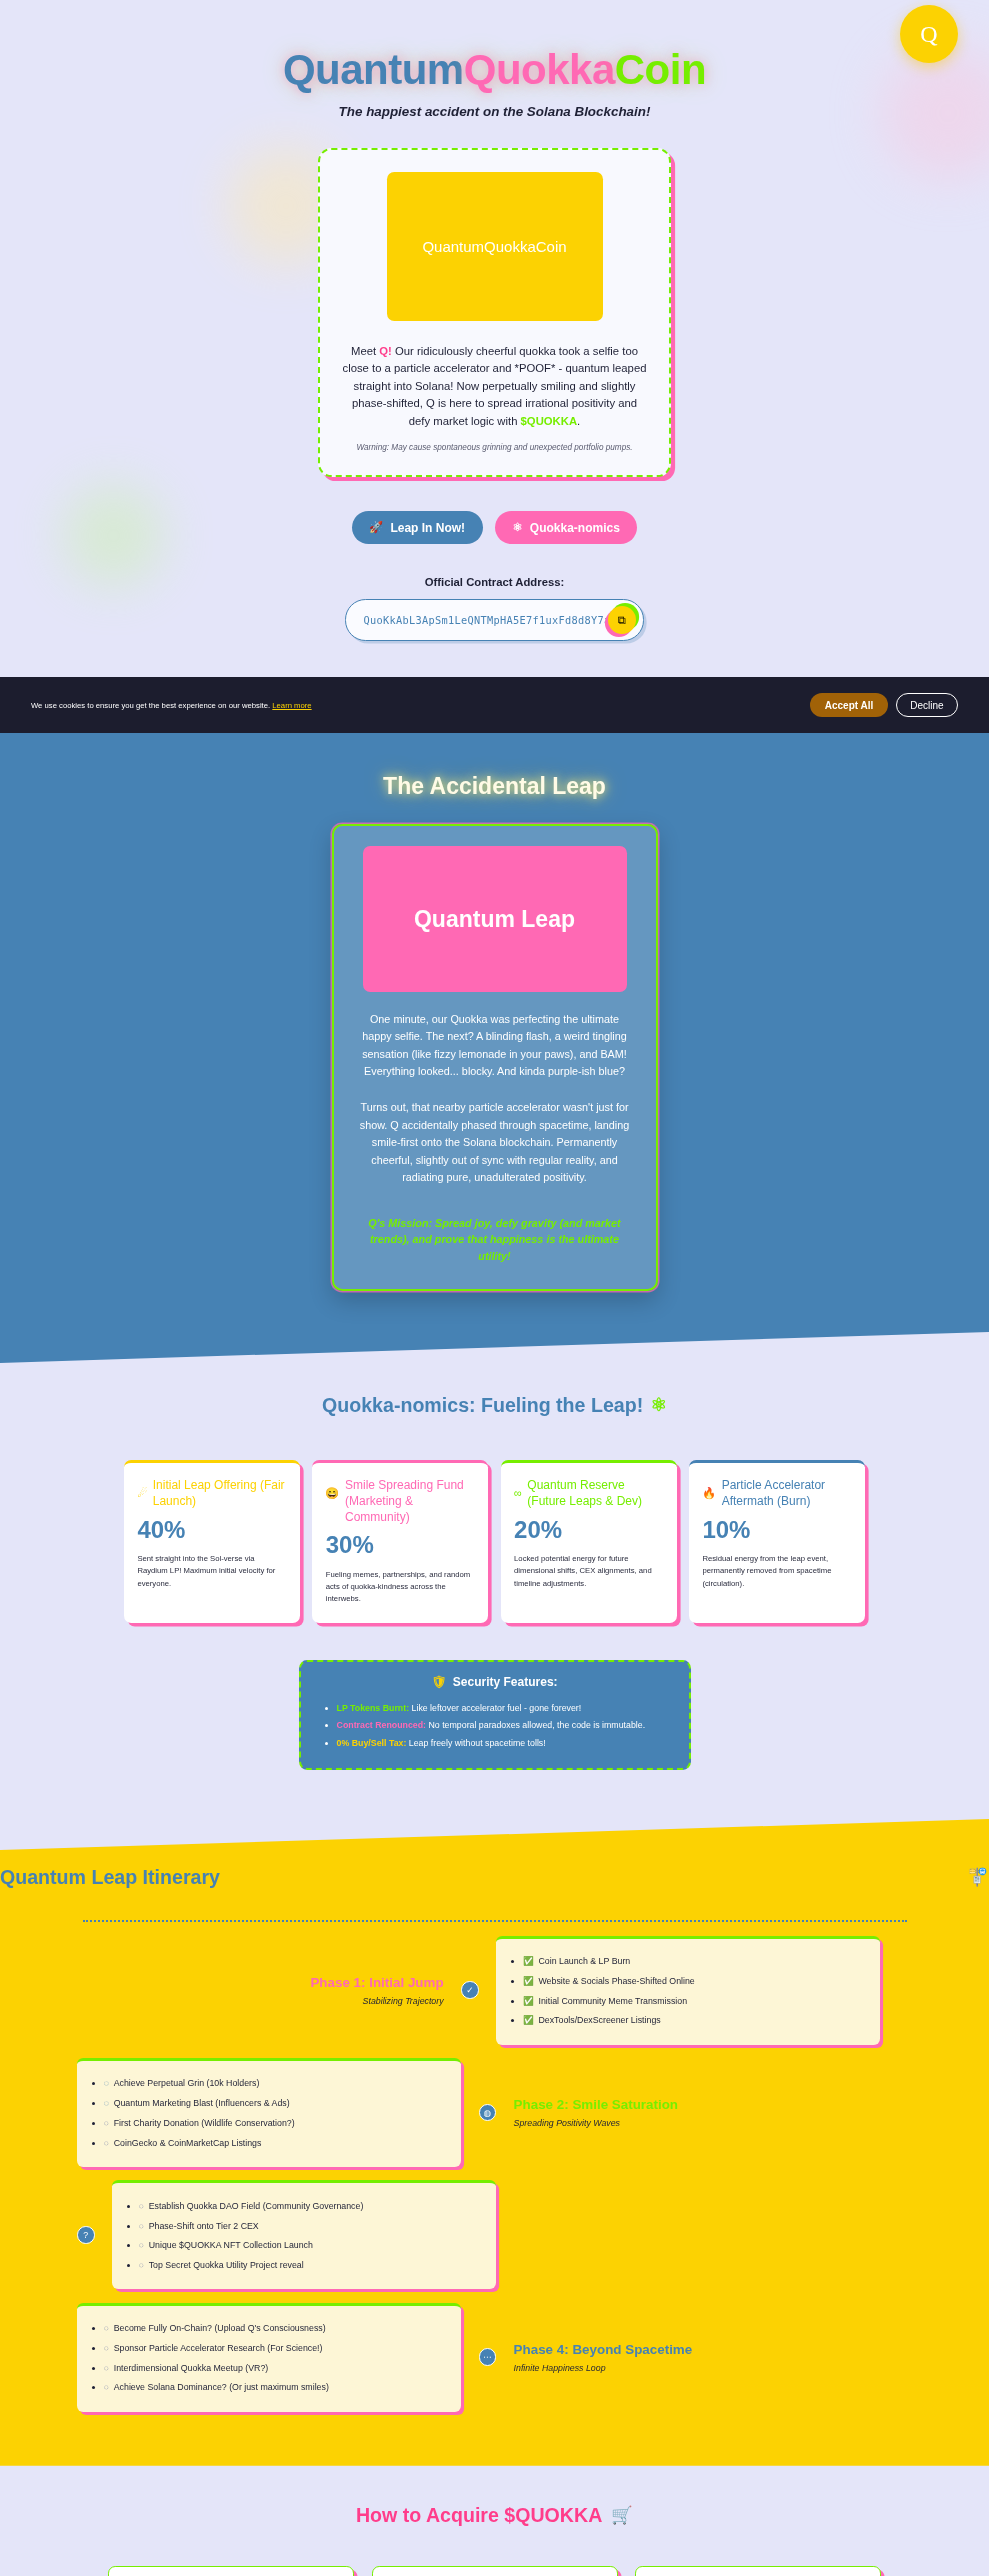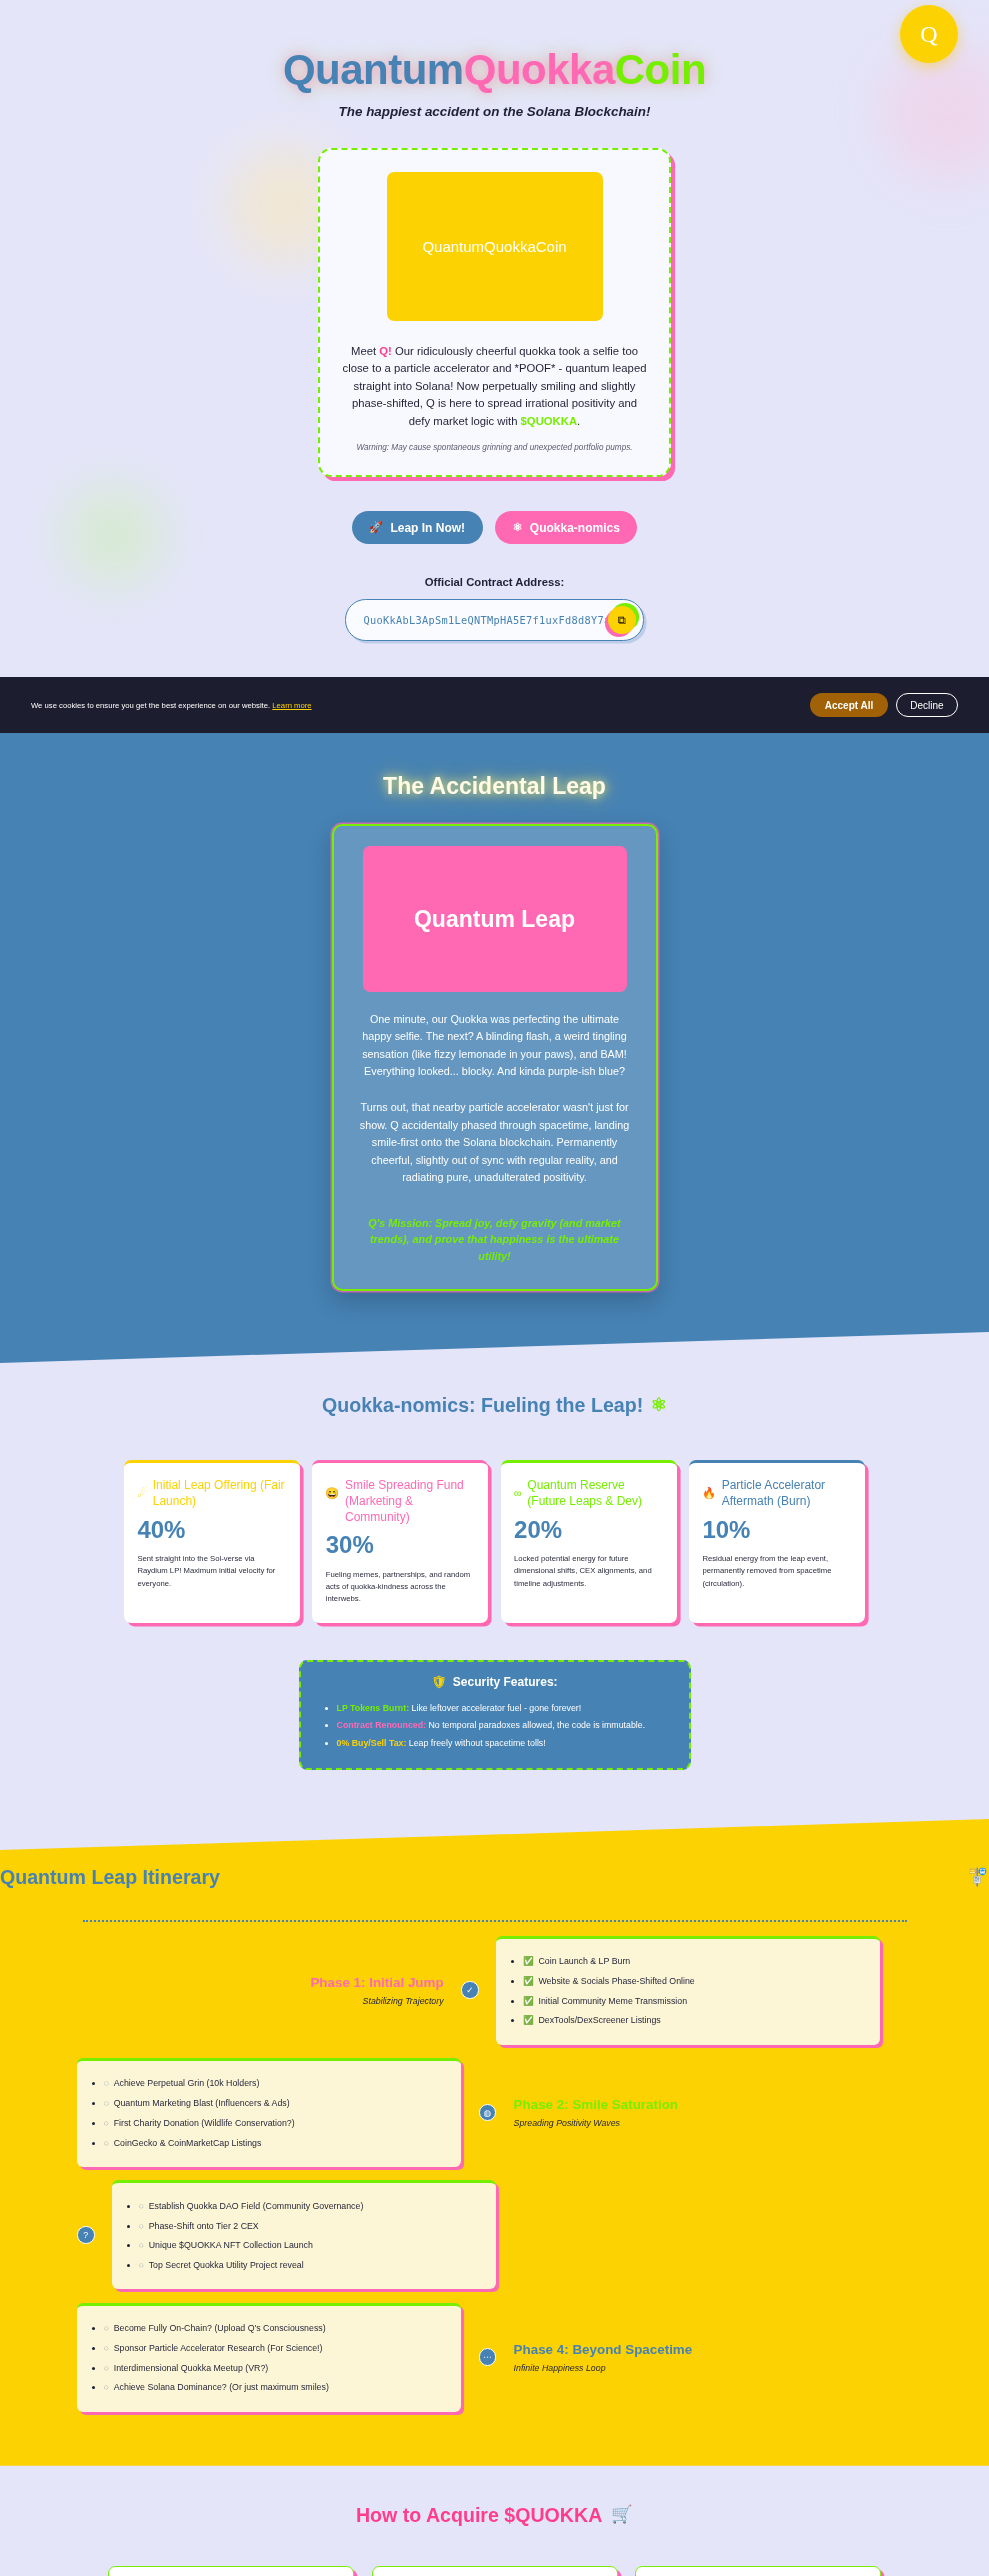--- a/index.html
+++ b/index.html
@@ -210,21 +210,21 @@
   .rm-card li{font-size:8.8px;line-height:2.25;color:#1f2136;}
   .rm-card li .mk{margin-right:4.6px;}
   .mk.done{color:#76ee00;}
   .mk.prog{color:#4682b4;}
   .mk.todo{color:#9aa0b5;}
 
   
   .how{background:#e4e5f9;padding:38px 0 44px;}
   .how-title{
     text-align:center;font-size:19.6px;font-weight:bold;color:#ff3d8b;
-    display:flex;justify-content:center;gap:9px;
+    display:flex;align-items:center;justify-content:center;gap:9px;
   }
   .how-title .cart{color:#76ee00;font-size:17.5px;}
   .how-grid{display:flex;gap:17.5px;justify-content:center;margin-top:39px;padding:0 108px;}
   .how-card{
     flex:1;background:#fff;border-radius:7.2px;border:1.5px solid #76ee00;
     padding:23px 15.5px 20.6px;text-align:center;box-shadow:3.6px 3.6px 0 #ff69b4;
   }
   .how-card.b{box-shadow:3.6px 3.6px 0 #ff69b4,3.6px 5.7px 0 #4682b4;}
   .how-ic{font-size:27px;line-height:1;height:37px;display:flex;align-items:center;justify-content:center;}
   .how-card.s1 .how-ic{color:#4682b4;}

